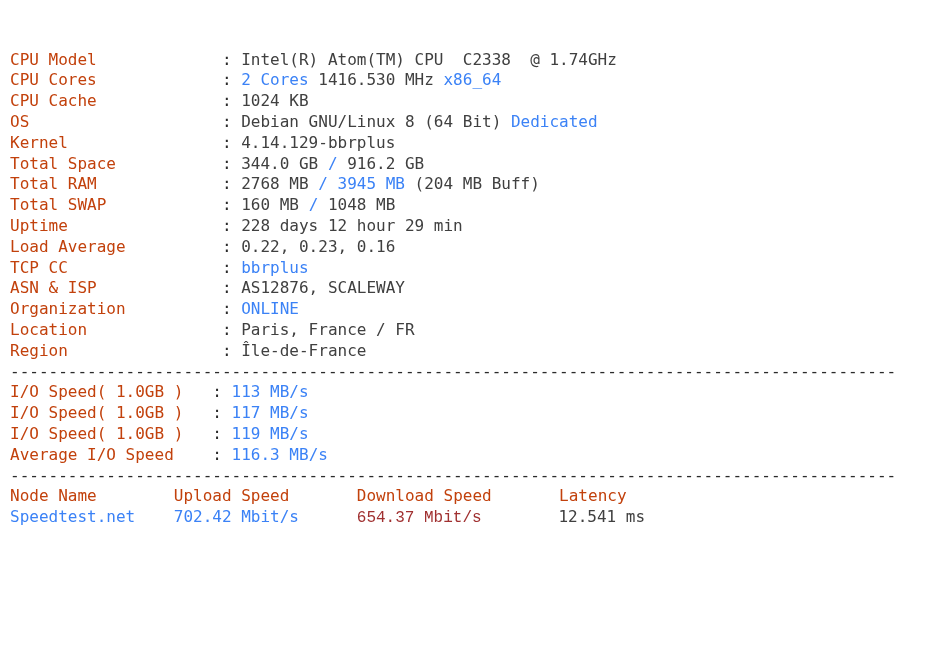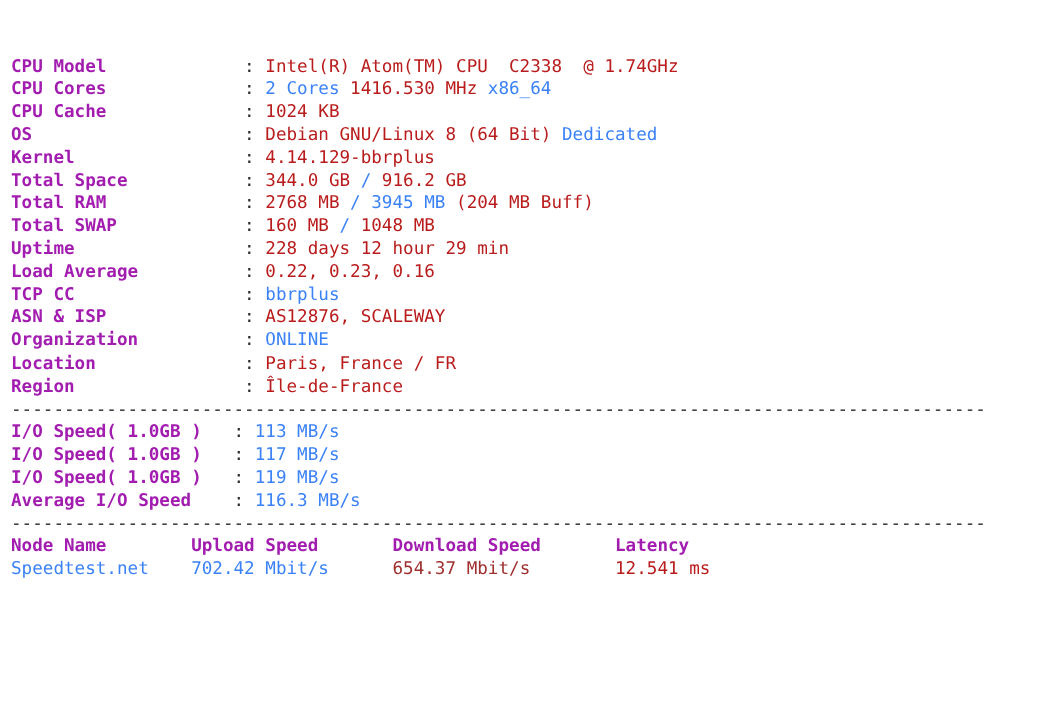--- a/index.html
+++ b/index.html
@@ -11,25 +11,25 @@
     line-height: 1.30;
     color: #2a2a2a;
     white-space: pre;
   }
   .wrap {
     padding: 8px 10px;
     width: 944px;
     box-sizing: border-box;
     overflow: hidden;
   }
-  .lbl   { color: #a21caf; font-weight: bold; }
+  .lbl   { color: #c2410c; }
   .colon { color: #2a2a2a; }
-  .cyan  { color: #b91c1c; text-align: right; }
+  .cyan  { color: #404040; text-align: right; }
   .olive { color: #3b82f6; }
-  .red   { color: #a03030; }
+  .red   { color: #a03030; font-family: Liberation Mono, monospace; }
   .dash  { color: #2a2a2a; }
   .row span { display: inline; }
 </style>
 </head>
 <body>
 <div class="wrap" id="term"><div class="row"><span class="lbl">CPU Model             </span><span class="colon">: </span><span class="cyan">Intel(R) Atom(TM) CPU  C2338  @ 1.74GHz</span></div><div class="row"><span class="lbl">CPU Cores             </span><span class="colon">: </span><span class="olive">2 Cores </span><span class="cyan">1416.530 MHz </span><span class="olive">x86_64</span></div><div class="row"><span class="lbl">CPU Cache             </span><span class="colon">: </span><span class="cyan">1024 KB</span></div><div class="row"><span class="lbl">OS                    </span><span class="colon">: </span><span class="cyan">Debian GNU/Linux 8 (64 Bit) </span><span class="olive">Dedicated</span></div><div class="row"><span class="lbl">Kernel                </span><span class="colon">: </span><span class="cyan">4.14.129-bbrplus</span></div><div class="row"><span class="lbl">Total Space           </span><span class="colon">: </span><span class="cyan">344.0 GB </span><span class="olive">/ </span><span class="cyan">916.2 GB</span></div><div class="row"><span class="lbl">Total RAM             </span><span class="colon">: </span><span class="cyan">2768 MB </span><span class="olive">/ </span><span class="olive">3945 MB </span><span class="cyan">(204 MB Buff)</span></div><div class="row"><span class="lbl">Total SWAP            </span><span class="colon">: </span><span class="cyan">160 MB </span><span class="olive">/ </span><span class="cyan">1048 MB</span></div><div class="row"><span class="lbl">Uptime                </span><span class="colon">: </span><span class="cyan">228 days 12 hour 29 min</span></div><div class="row"><span class="lbl">Load Average          </span><span class="colon">: </span><span class="cyan">0.22, 0.23, 0.16</span></div><div class="row"><span class="lbl">TCP CC                </span><span class="colon">: </span><span class="olive">bbrplus</span></div><div class="row"><span class="lbl">ASN &amp; ISP             </span><span class="colon">: </span><span class="cyan">AS12876, SCALEWAY</span></div><div class="row"><span class="lbl">Organization          </span><span class="colon">: </span><span class="olive">ONLINE</span></div><div class="row"><span class="lbl">Location              </span><span class="colon">: </span><span class="cyan">Paris, France / FR</span></div><div class="row"><span class="lbl">Region                </span><span class="colon">: </span><span class="cyan">Île-de-France</span></div><div class="row"><span class="dash">--------------------------------------------------------------------------------------------</span></div><div class="row"><span class="lbl">I/O Speed( 1.0GB )   </span><span class="colon">: </span><span class="olive">113 MB/s</span></div><div class="row"><span class="lbl">I/O Speed( 1.0GB )   </span><span class="colon">: </span><span class="olive">117 MB/s</span></div><div class="row"><span class="lbl">I/O Speed( 1.0GB )   </span><span class="colon">: </span><span class="olive">119 MB/s</span></div><div class="row"><span class="lbl">Average I/O Speed    </span><span class="colon">: </span><span class="olive">116.3 MB/s</span></div><div class="row"><span class="dash">--------------------------------------------------------------------------------------------</span></div><div class="row"><span class="lbl">Node Name        </span><span class="lbl">Upload Speed       </span><span class="lbl">Download Speed       </span><span class="lbl">Latency</span></div><div class="row"><span class="olive">Speedtest.net    </span><span class="olive">702.42 Mbit/s      </span><span class="red">654.37 Mbit/s        </span><span class="cyan">12.541 ms</span></div></div>
 
 
 
 

